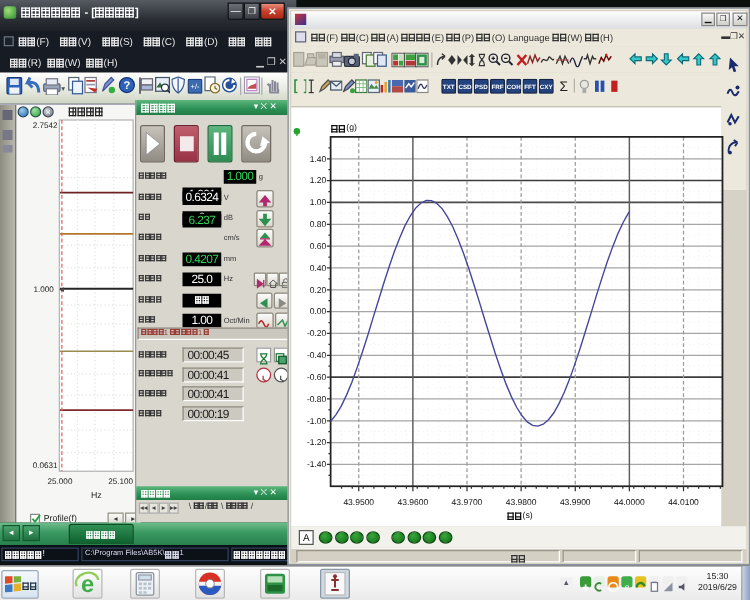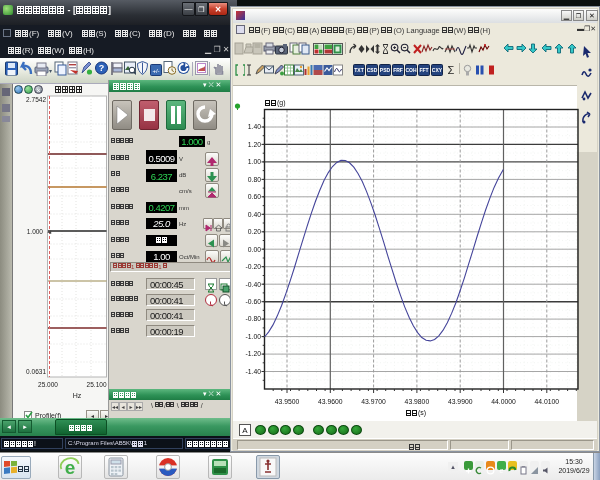--- a/index.html
+++ b/index.html
@@ -230,21 +230,21 @@
             <path d="M11,6 A7,7 0 1 0 18,13" fill="none" stroke="#fff" stroke-width="3.4"></path>
             <path d="M14,16 L22,13 L16,8 Z" fill="#fff"></path>
           </svg></div>
 
     <div id="rows" class="ab" style="left:0;top:0;width:125px;height:338px;">
     <div class="ab" style="left:2px;top:58px;color:#3a3a3a;"><i class="c t"></i><i class="c t"></i><i class="c t"></i><i class="c t"></i><i class="c t"></i></div>
     <div class="ab" style="left:37px;top:70px;width:31px;height:11px;background:#000;color:#fff;font-size:9.5px;line-height:11px;text-align:center;letter-spacing:-0.5px;">1.001</div>
     <div class="ab" style="left:70px;top:56px;width:26px;height:11px;background:#000;color:#2ed455;font-size:9.5px;line-height:11px;text-align:center;letter-spacing:-0.5px;">1.000</div>
     <div class="ab" style="left:98px;top:59px;font-size:6px;color:#333;">g</div>
     <div class="ab" style="left:2px;top:75px;color:#3a3a3a;"><i class="c t"></i><i class="c t"></i><i class="c t"></i><i class="c t"></i></div>
-    <div class="ab" style="left:37px;top:73px;width:31px;height:11px;background:#000;color:#fff;font-size:9.5px;line-height:11px;text-align:center;letter-spacing:-0.5px;">0.5009</div>
+    <div class="ab" style="left:37px;top:73px;width:31px;height:11px;background:#000;color:#fff;font-size:9.5px;line-height:11px;text-align:center;letter-spacing:-0.5px;">0.6324</div>
     <div class="ab" style="left:70px;top:76px;font-size:6px;color:#333;white-space:nowrap;">V</div>
     <div class="ab" style="left:96px;top:72px;width:14px;height:14px;background:linear-gradient(#fcfcfa,#dbd8cf);border:1px solid #8f8a80;border-radius:2px;"><svg width="12" height="12">
               <path d="M6,2 L11,8 L7.5,8 L7.5,11 L4.5,11 L4.5,8 L1,8 Z" fill="#b0286e"></path>
             </svg></div>
     <div class="ab" style="left:2px;top:91px;color:#3a3a3a;"><i class="c t"></i><i class="c t"></i></div>
     <div class="ab" style="left:37px;top:89px;width:31px;height:11px;background:#000;color:#fff;font-size:9.5px;line-height:11px;text-align:center;letter-spacing:-0.5px;">0</div>
     <div class="ab" style="left:70px;top:92px;font-size:6px;color:#333;white-space:nowrap;">dB</div>
     <div class="ab" style="left:96px;top:88px;width:14px;height:14px;background:linear-gradient(#fcfcfa,#dbd8cf);border:1px solid #8f8a80;border-radius:2px;"><svg width="12" height="12">
               <path d="M6,11 L11,5 L7.5,5 L7.5,1 L4.5,1 L4.5,5 L1,5 Z" fill="#2c9150"></path>
             </svg></div>
@@ -252,21 +252,21 @@
     <div class="ab" style="left:37px;top:91px;width:31px;height:11px;background:#000;color:#2ed455;font-size:9.5px;line-height:11px;text-align:center;letter-spacing:-0.5px;">6.237</div>
     <div class="ab" style="left:70px;top:108px;font-size:6px;color:#333;white-space:nowrap;">cm/s</div>
     <div class="ab" style="left:96px;top:103px;width:14px;height:15px;background:linear-gradient(#fcfcfa,#dbd8cf);border:1px solid #8f8a80;border-radius:2px;"><svg width="12" height="13">
               <path d="M6,6 L10,1.5 L2,1.5 Z" fill="#2c9150" transform="rotate(180 6 4)"></path>
               <path d="M2,7 h8 M6,8 L2,12 L10,12 Z" stroke="#b0286e" fill="#b0286e"></path>
             </svg></div>
     <div class="ab" style="left:2px;top:124px;color:#3a3a3a;"><i class="c t"></i><i class="c t"></i><i class="c t"></i><i class="c t"></i><i class="c t"></i></div>
     <div class="ab" style="left:37px;top:122px;width:31px;height:11px;background:#000;color:#2ed455;font-size:9.5px;line-height:11px;text-align:center;letter-spacing:-0.5px;">0.4207</div>
     <div class="ab" style="left:70px;top:125px;font-size:6px;color:#333;white-space:nowrap;">mm</div>
     <div class="ab" style="left:2px;top:140px;color:#3a3a3a;"><i class="c t"></i><i class="c t"></i><i class="c t"></i><i class="c t"></i></div>
-    <div class="ab" style="left:37px;top:138px;width:31px;height:11px;background:#000;color:#fff;font-size:9.5px;line-height:11px;text-align:center;letter-spacing:-0.5px;font-style:italic;">25.0</div>
+    <div class="ab" style="left:37px;top:138px;width:31px;height:11px;background:#000;color:#fff;font-size:9.5px;line-height:11px;text-align:center;letter-spacing:-0.5px;">25.0</div>
     <div class="ab" style="left:70px;top:141px;font-size:6px;color:#333;white-space:nowrap;">Hz</div>
     <div class="ab" style="left:94px;top:138px;width:10px;height:11px;background:linear-gradient(#fcfcfa,#dbd8cf);border:1px solid #8f8a80;border-radius:2px;border-radius:1px;"><svg width="9" height="10" viewBox="0 0 9 10">
               <path d="M2,2 L6,5 L2,8 Z M7,2 v6" fill="#b0286e" stroke="#b0286e"></path>
             </svg></div>
     <div class="ab" style="left:104px;top:138px;width:10px;height:11px;background:linear-gradient(#fcfcfa,#dbd8cf);border:1px solid #8f8a80;border-radius:2px;border-radius:1px;"><svg width="9" height="10" viewBox="0 0 9 10">
               <path d="M4.5,2 L8,5 H6.5 v3 h-4 v-3 H1.5 Z" fill="none" stroke="#555" stroke-width="0.8"></path>
             </svg></div>
     <div class="ab" style="left:114px;top:138px;width:10px;height:11px;background:linear-gradient(#fcfcfa,#dbd8cf);border:1px solid #8f8a80;border-radius:2px;border-radius:1px;"><svg width="9" height="10" viewBox="0 0 9 10">
               <rect x="2" y="4" width="5.4" height="4" fill="none" stroke="#777" stroke-width="0.9"></rect>
               <path d="M3,4 v-1.4 a1.6,1.6 0 0 1 3.2,0 V4" fill="none" stroke="#777" stroke-width="0.9"></path>

